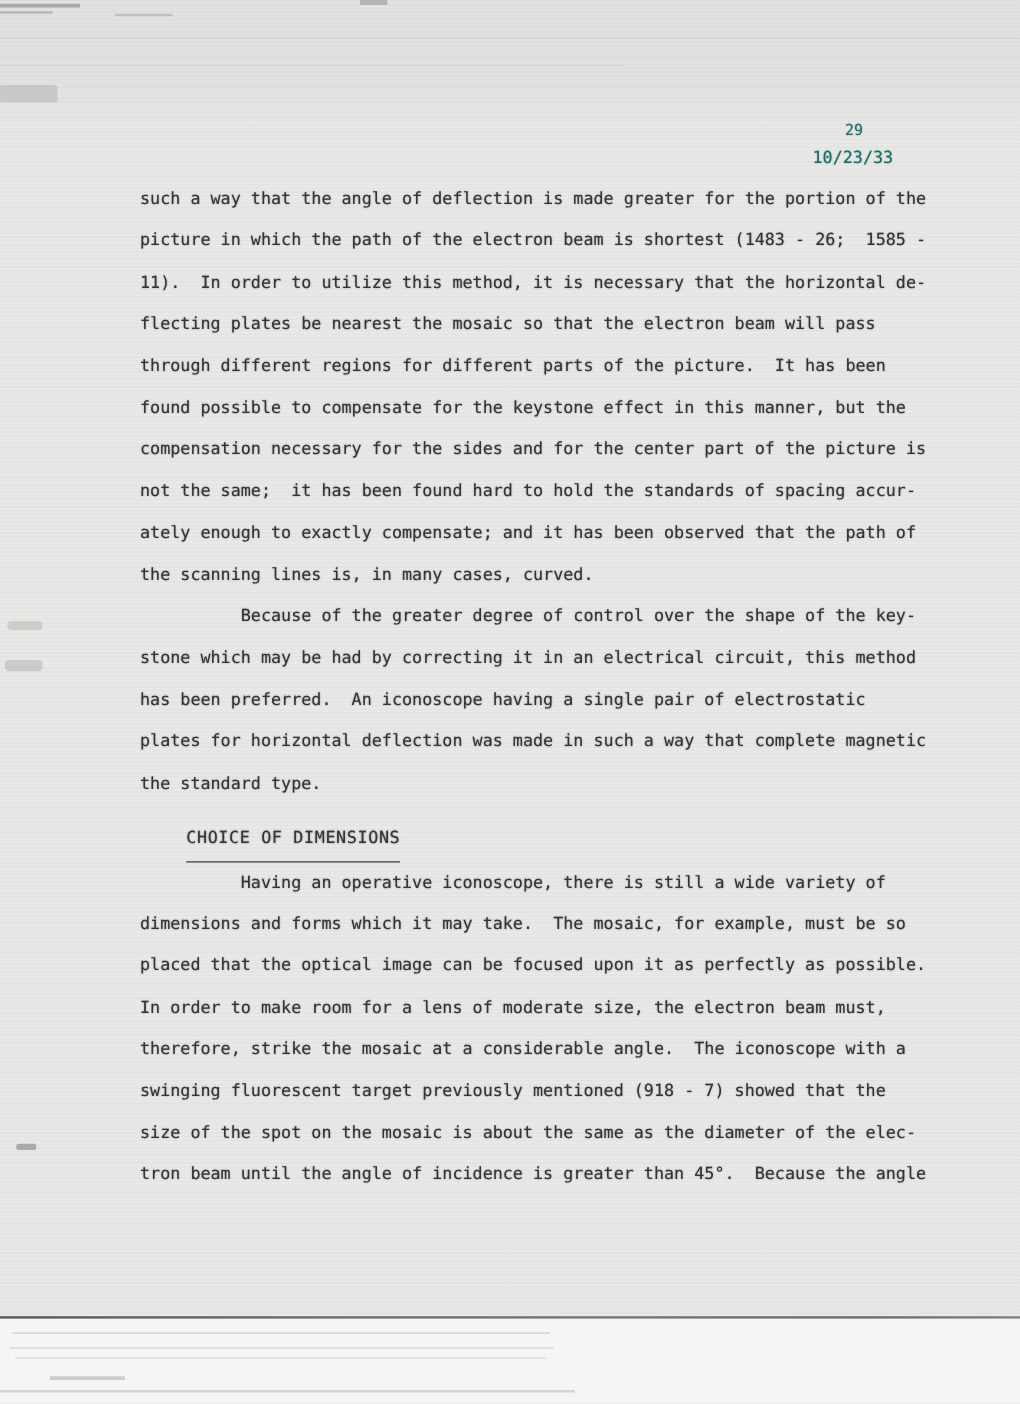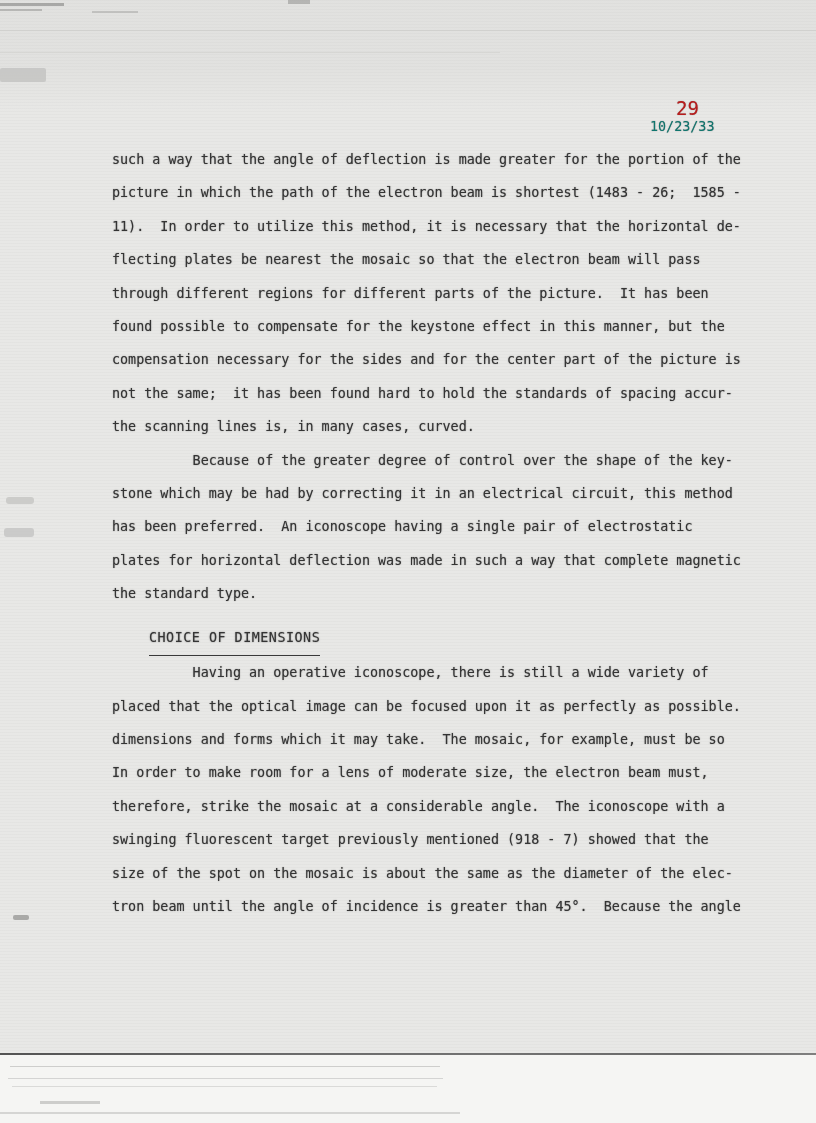--- a/index.html
+++ b/index.html
@@ -16,21 +16,21 @@
     background:
       repeating-linear-gradient(0deg, rgba(0,0,0,0.018) 0 1px, rgba(255,255,255,0.015) 1px 3px),
       linear-gradient(180deg, rgba(120,120,120,0.06) 0 6%, rgba(0,0,0,0) 10%);
     pointer-events:none;
   }
   .page{
     position:absolute;inset:0;
   }
   .page-number{
     position:absolute;left:676px;top:97px;
-    font-size:19px;color:#b91c1c;
+    font-size:12px;color:#0f766e;
     text-shadow:0 0 1px rgba(20,20,20,.45);
   }
   .page-date{
     position:absolute;left:650px;top:119px;
     font-size:13.4px;color:#0f766e;
     text-shadow:0 0 1px rgba(20,20,20,.5);
   }
   .text-block{
     position:absolute;left:112px;top:143px;width:668px;
     font-size:13.4px;line-height:33.4px;
@@ -101,33 +101,34 @@
 
   <div class="text-block">
     <div class="line">such a way that the angle of deflection is made greater for the portion of the</div>
     <div class="line">picture in which the path of the electron beam is shortest (1483 - 26;  1585 -</div>
     <div class="line">11).  In order to utilize this method, it is necessary that the horizontal de-</div>
     <div class="line">flecting plates be nearest the mosaic so that the electron beam will pass</div>
     <div class="line">through different regions for different parts of the picture.  It has been</div>
     <div class="line">found possible to compensate for the keystone effect in this manner, but the</div>
     <div class="line">compensation necessary for the sides and for the center part of the picture is</div>
     <div class="line">not the same;  it has been found hard to hold the standards of spacing accur-</div>
+    <div class="line">ately enough to exactly compensate; and it has been observed that the path of</div>
     <div class="line">the scanning lines is, in many cases, curved.</div>
 
     <div class="line">          Because of the greater degree of control over the shape of the key-</div>
     <div class="line">stone which may be had by correcting it in an electrical circuit, this method</div>
     <div class="line">has been preferred.  An iconoscope having a single pair of electrostatic</div>
     <div class="line">plates for horizontal deflection was made in such a way that complete magnetic</div>
     <div class="line">the standard type.</div>
 
     <div class="line section-heading"><span class="underlined">CHOICE OF DIMENSIONS</span></div>
 
     <div class="line">          Having an operative iconoscope, there is still a wide variety of</div>
+    <div class="line">dimensions and forms which it may take.  The mosaic, for example, must be so</div>
     <div class="line">placed that the optical image can be focused upon it as perfectly as possible.</div>
-    <div class="line">dimensions and forms which it may take.  The mosaic, for example, must be so</div>
     <div class="line">In order to make room for a lens of moderate size, the electron beam must,</div>
     <div class="line">therefore, strike the mosaic at a considerable angle.  The iconoscope with a</div>
     <div class="line">swinging fluorescent target previously mentioned (918 - 7) showed that the</div>
     <div class="line">size of the spot on the mosaic is about the same as the diameter of the elec-</div>
     <div class="line">tron beam until the angle of incidence is greater than 45°.  Because the angle</div>
   </div>
 
   <div class="bottom-rule"></div>
   <div class="bottom-area"></div>
   <div class="artifact b-streak1"></div>

